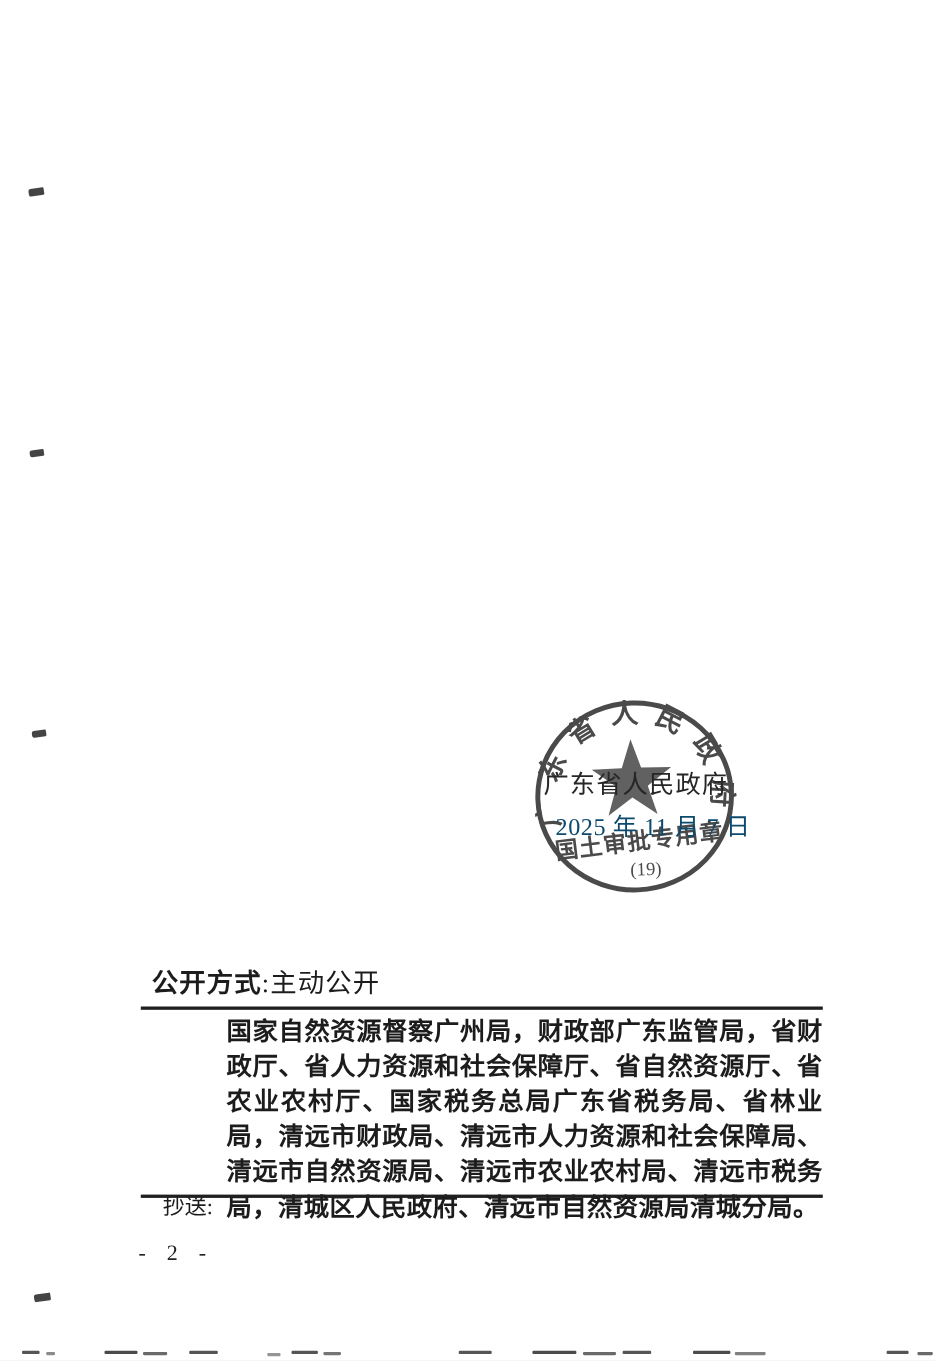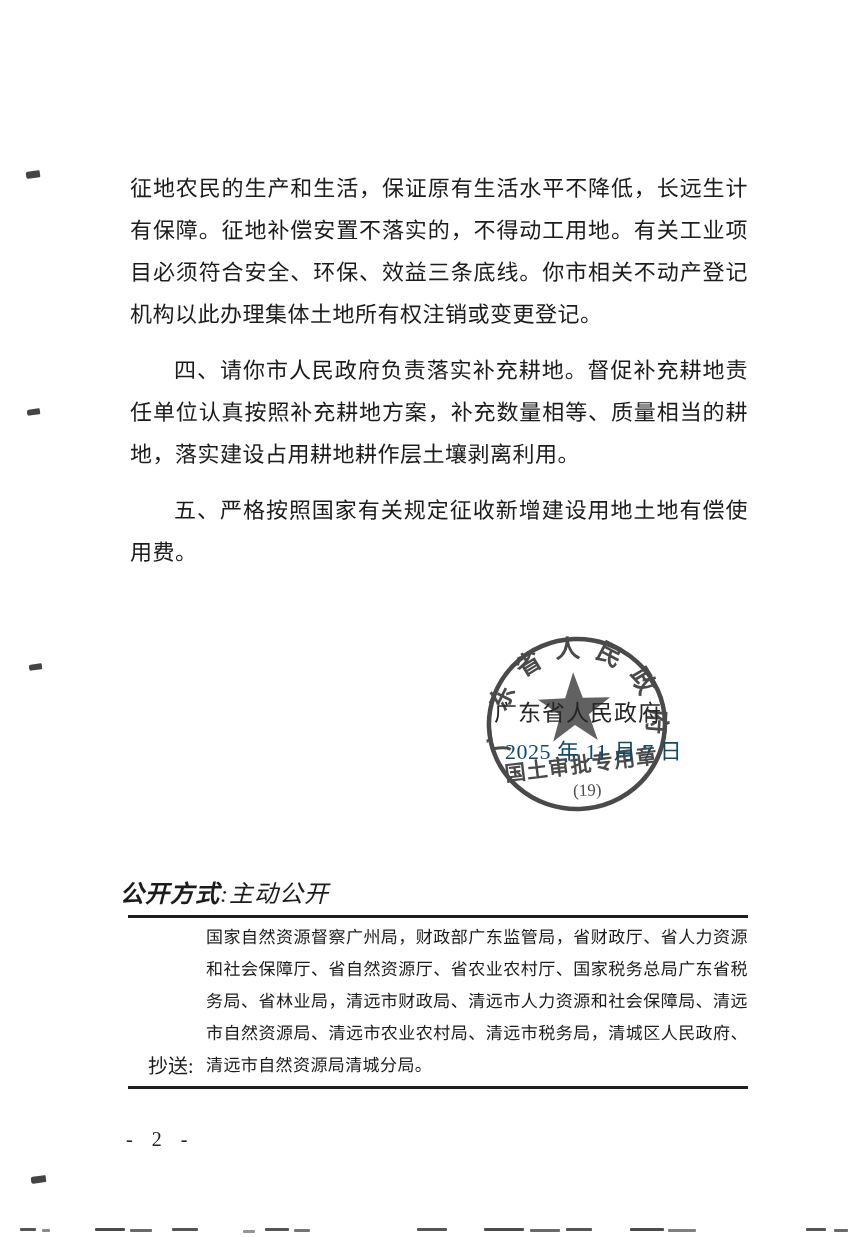--- a/index.html
+++ b/index.html
@@ -32,65 +32,60 @@
   .sig-issuer{
     position:absolute;left:494px;top:694px;
     font-size:23px;letter-spacing:1px;color:#262626;white-space:nowrap;
   }
   .sig-date{
     position:absolute;left:505px;top:733px;
     font-size:22px;letter-spacing:0.5px;color:#0c4a6e;white-space:nowrap;
   }
   
   .publicity{
-    position:absolute;left:120px;top:874px;
-    font-size:24px;white-space:nowrap;font-style:italic;
+    position:absolute;left:138px;top:874px;
+    font-size:24px;white-space:nowrap;
   }
   .publicity .lbl{
     font-family:"Liberation Sans","DejaVu Sans",sans-serif;
     font-weight:bold;letter-spacing:1px;
   }
   .publicity .val{font-size:24px;letter-spacing:1px;}
   .rule{position:absolute;left:128px;width:620px;height:3px;background:#1f1f1f;}
   .rule.r1{top:915px;}
   .rule.r2{top:1086px;}
   .cc-row{
     position:absolute;left:148px;top:922px;width:600px;
     display:flex;align-items:flex-end;
   }
   .cc-label{
     flex:0 0 58px;font-size:20px;line-height:32px;white-space:nowrap;
   }
   .cc-text{
-    flex:1;font-size:17px;line-height:32px;
-    text-align:justify;letter-spacing:0.4px;
+    flex:1;font-size:23px;line-height:32px;
+    text-align:justify;letter-spacing:0.4px;font-weight:bold;
   }
   .page-num{
     position:absolute;left:126px;top:1128px;
     font-size:20px;letter-spacing:7px;white-space:nowrap;color:#222;
   }
   
   .smudge{
     position:absolute;background:#303030;border-radius:2px 1px 1px 2px;
     transform:rotate(-8deg);opacity:.9;
   }
   .dash{
     position:absolute;background:#2b2b2b;height:3px;border-radius:1px;
   }
 </style>
 </head>
 <body>
 
 <div class="page">
 
-  <div class="doc-body">
-    <p>征地农民的生产和生活，保证原有生活水平不降低，长远生计有保障。征地补偿安置不落实的，不得动工用地。有关工业项目必须符合安全、环保、效益三条底线。你市相关不动产登记机构以此办理集体土地所有权注销或变更登记。</p>
-    <p class="indent">四、请你市人民政府负责落实补充耕地。督促补充耕地责任单位认真按照补充耕地方案，补充数量相等、质量相当的耕地，落实建设占用耕地耕作层土壤剥离利用。</p>
-    <p class="indent">五、严格按照国家有关规定征收新增建设用地土地有偿使用费。</p>
-  </div>
 
   <div class="seal-wrap">
     <svg viewBox="0 0 184 180" xmlns="http://www.w3.org/2000/svg">
       <g fill="none" stroke="#3d3d3d">
         <ellipse cx="91" cy="88" rx="88" ry="85" stroke-width="4.5"></ellipse>
       </g>
       <path id="sealArc" d="M 24.3 110.9 A 71 67 0 1 1 157.7 110.9" fill="none" stroke="none"></path>
       <text font-size="25" font-weight="bold" fill="#3d3d3d" letter-spacing="13" font-family="Liberation Serif, DejaVu Serif, serif">
         <textPath href="#sealArc" startOffset="50%" text-anchor="middle">广东省人民政府</textPath>
       </text>

